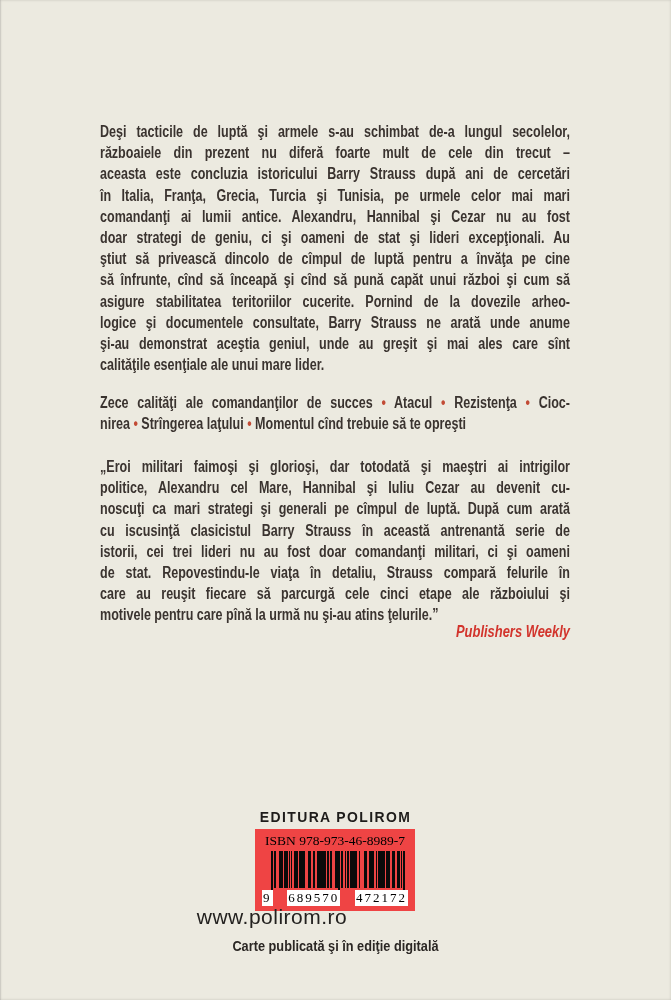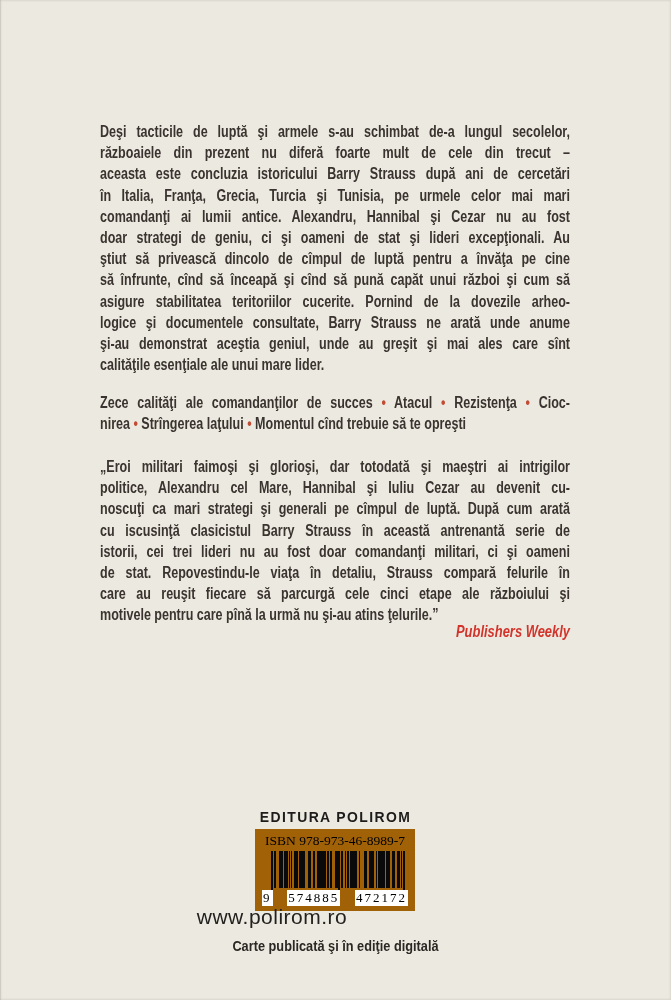--- a/index.html
+++ b/index.html
@@ -52,21 +52,21 @@
     font-weight: bold;
     font-size: 15px;
     letter-spacing: 1.5px;
     color: #1e1c1a;
     transform: scaleX(0.93);
   }
   #barcode-box {
     position: absolute;
     left: 255px; top: 829px;
     width: 160px; height: 82px;
-    background: #a16207;
+    background: #ef4444;
   }
   #isbn-line {
     font-family: "Liberation Serif", serif;
     font-size: 13.5px;
     color: #000;
     text-align: center;
     padding-top: 4px;
     white-space: nowrap;
   }
   #barcode-area {
@@ -161,21 +161,21 @@
 
   <div id="barcode-box">
     <div id="isbn-line">ISBN 978-973-46-8989-7</div>
     <div id="barcode-area">
       <div id="bars"></div>
       <div class="guard g-left"></div>
       <div class="guard g-mid"></div>
       <div class="guard g-right"></div>
       <div id="digits-row">
         <span>9</span>
-        <span>574885</span>
+        <span>689570</span>
         <span>472172</span>
       </div>
     </div>
   </div>
 
   <div id="website">www.polirom.ro</div>
 
   <div id="digital-note">Carte publicată şi în ediţie digitală</div>
 
 </div>

